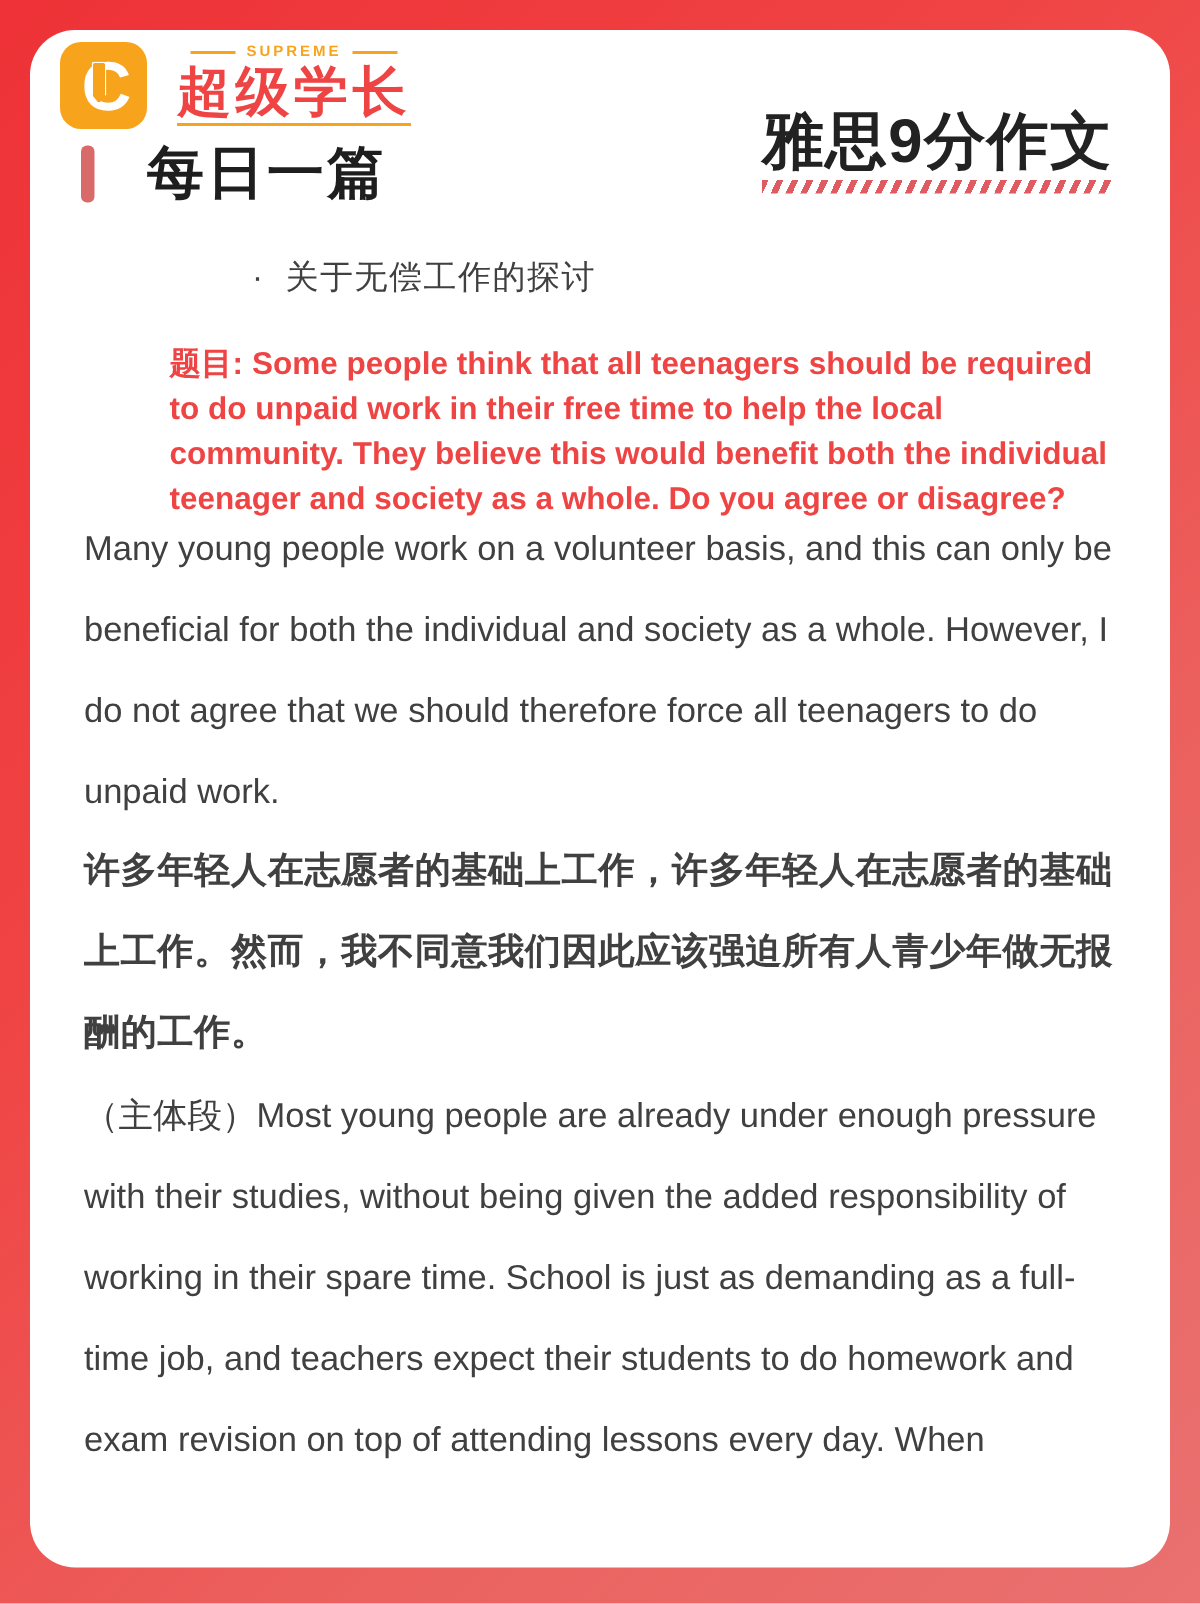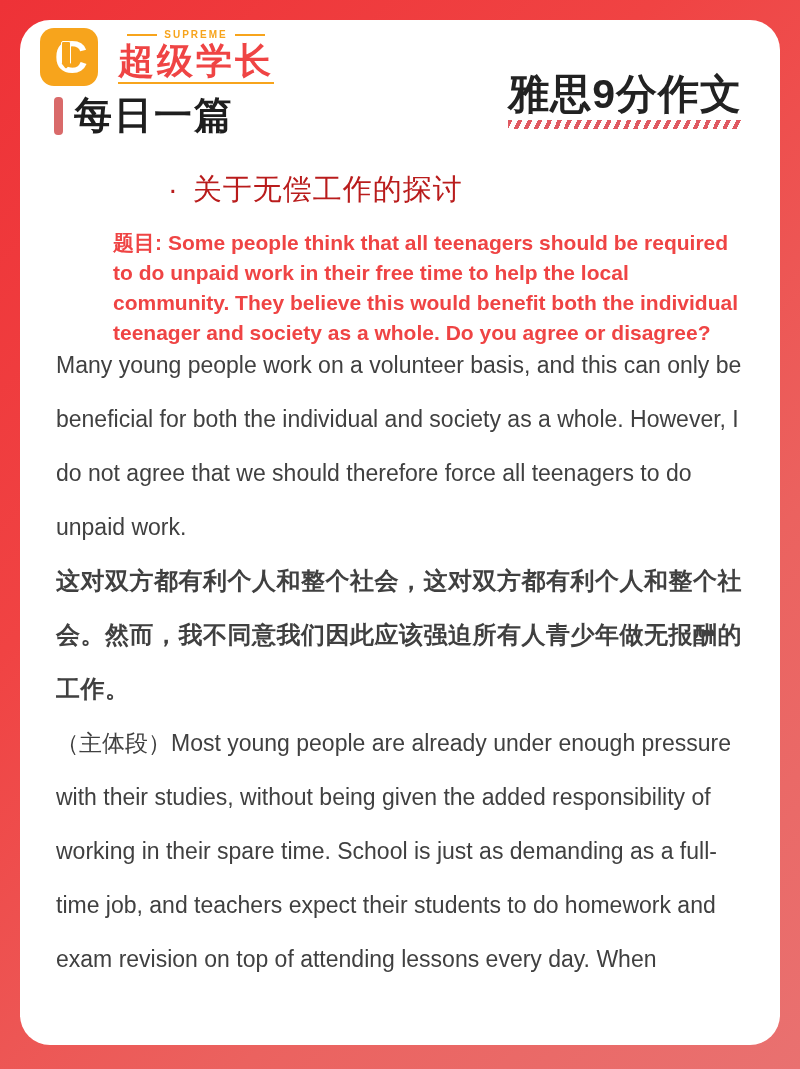--- a/index.html
+++ b/index.html
@@ -24,31 +24,31 @@
     border:1.5px solid #ffffff;border-radius:2px;
     clip-path:polygon(0 0,100% 0,100% 78%,50% 100%,0 78%);
   }
   .logo-text-block{margin-left:20px;display:flex;flex-direction:column;align-items:center;}
   .supreme-row{display:flex;align-items:center;gap:7px;margin-top:1px;}
   .supreme-dash{width:30px;height:2px;background:#f7a41c;}
   .supreme-label{color:#f7a41c;font-size:10px;font-weight:700;letter-spacing:2px;}
   .logo-text{color:#ef4444;font-size:36px;font-weight:700;letter-spacing:3px;line-height:1.15;}
   .logo-underline{width:100%;height:2px;background:#f7a41c;margin-top:1px;}
   
-  .series{position:absolute;top:70px;left:34px;display:flex;align-items:center;}
+  .series{position:absolute;top:70px;left:34px;display:flex;align-items:center;gap:24px;}
   .series-bar{width:9px;height:38px;background:#d96a6a;border-radius:4px;margin-right:11px;}
   .series-title{font-size:38px;font-weight:800;color:#1e1e1e;letter-spacing:2px;}
   .page-title-wrap{position:absolute;top:52px;right:38px;text-align:right;}
   .page-title{font-size:41px;font-weight:800;color:#222222;letter-spacing:1px;line-height:1.1;}
   .title-hatch{
     height:9px;margin-top:3px;width:100%;
     background:repeating-linear-gradient(115deg,#e05a62 0 4px,rgba(0,0,0,0) 4px 9px);
   }
   
-  .essay-title{position:absolute;top:150px;left:148px;font-size:29px;color:#b91c1c;letter-spacing:1px;}
+  .essay-title{position:absolute;top:150px;left:148px;font-size:22px;color:#404040;letter-spacing:1px;}
   .essay-title .bullet{margin-right:14px;}
   .prompt{
     position:absolute;top:208px;left:93px;width:632px;
     font-weight:700;font-size:21px;line-height:30px;color:#ef4444;
   }
   .prompt .prompt-label{margin-right:6px;}
   .body-text{position:absolute;top:318px;left:36px;width:702px;color:#404040;}
   .body-text p{margin:0;font-size:23px;line-height:54px;}
   .body-text p.cjk-bold{font-weight:700;font-size:24px;letter-spacing:0.5px;}
 </style>
@@ -86,17 +86,17 @@
   <div class="essay-title">
     <span class="bullet">·</span><span>关于无偿工作的探讨</span>
   </div>
 
   <div class="prompt">
     <span class="prompt-label">题目:</span><span>Some people think that all teenagers should be required to do unpaid work in their free time to help the local community. They believe this would benefit both the individual teenager and society as a whole. Do you agree or disagree?</span>
   </div>
 
   <div class="body-text">
     <p>Many young people work on a volunteer basis, and this can only be beneficial for both the individual and society as a whole. However, I do not agree that we should therefore force all teenagers to do unpaid work.</p>
-    <p class="cjk-bold">这对双方都有利个人和整个社会，这对双方都有利个人和整个社会。然而，我不同意我们因此应该强迫所有人青少年做无报酬的工作。</p>
+    <p class="cjk-bold">许多年轻人在志愿者的基础上工作，许多年轻人在志愿者的基础上工作。然而，我不同意我们因此应该强迫所有人青少年做无报酬的工作。</p>
     <p>（主体段）Most young people are already under enough pressure with their studies, without being given the added responsibility of working in their spare time. School is just as demanding as a full-time job, and teachers expect their students to do homework and exam revision on top of attending lessons every day. When</p>
   </div>
 
 </div>
 
 </body></html>

